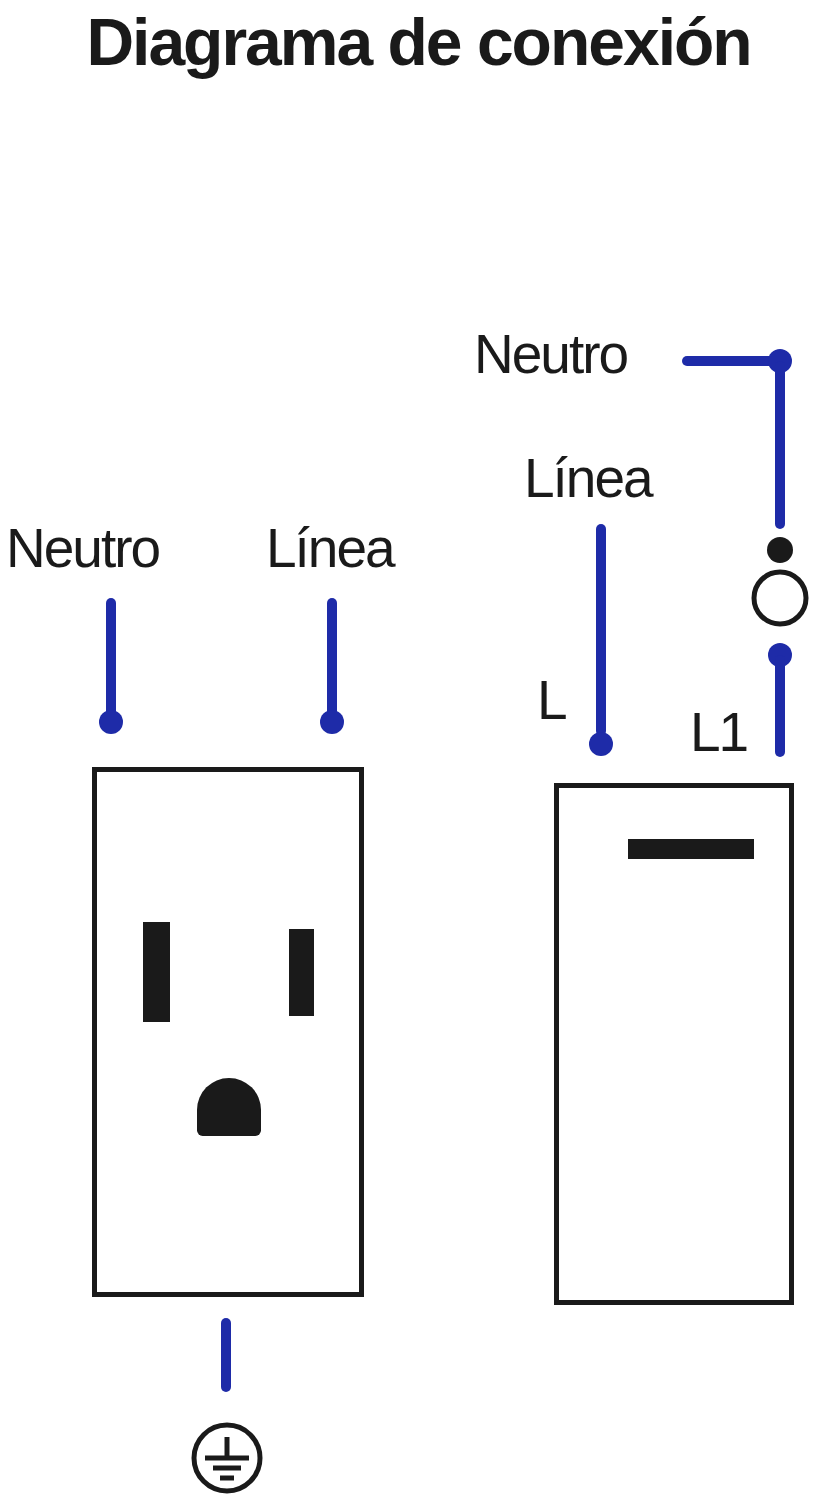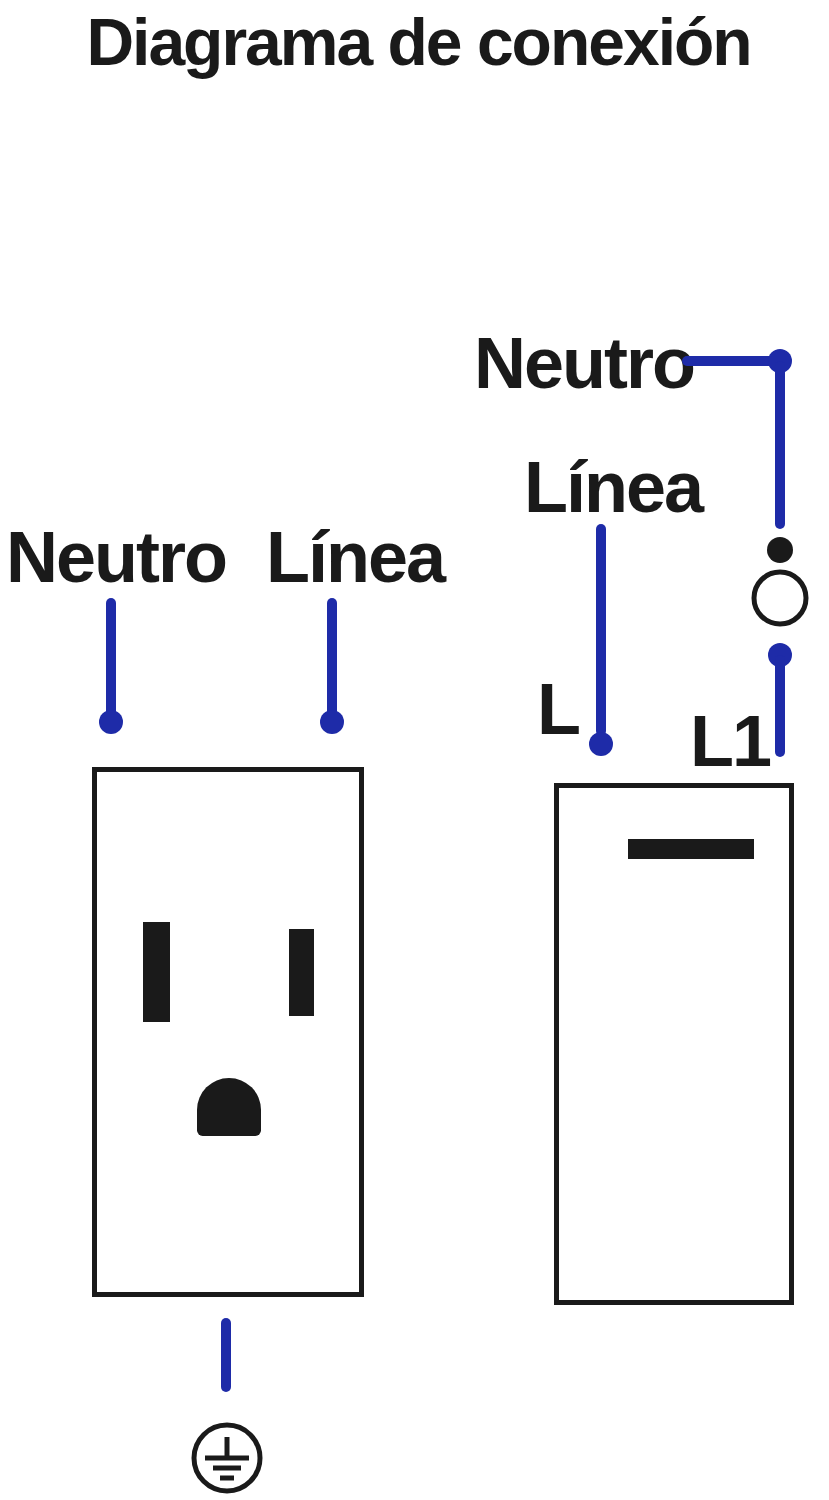--- a/index.html
+++ b/index.html
@@ -17,21 +17,21 @@
   }
   .abs { position: absolute; }
   .title {
     left: 0; top: 4px; width: 829px;
     text-align: center;
     font-size: 66px; font-weight: bold;
     letter-spacing: -2px;
     color: var(--ink);
   }
   .label {
-    font-size: 72px; font-weight: bold;
+    font-size: 55px; font-weight: normal;
     letter-spacing: -2px;
     color: var(--ink);
     white-space: nowrap;
   }
   .wire-v { width: 10px; background: var(--wire); border-radius: 5px; }
   .wire-h { height: 10px; background: var(--wire); border-radius: 5px; }
   .dot {
     width: 24px; height: 24px; border-radius: 50%;
     background: var(--wire);
   }

